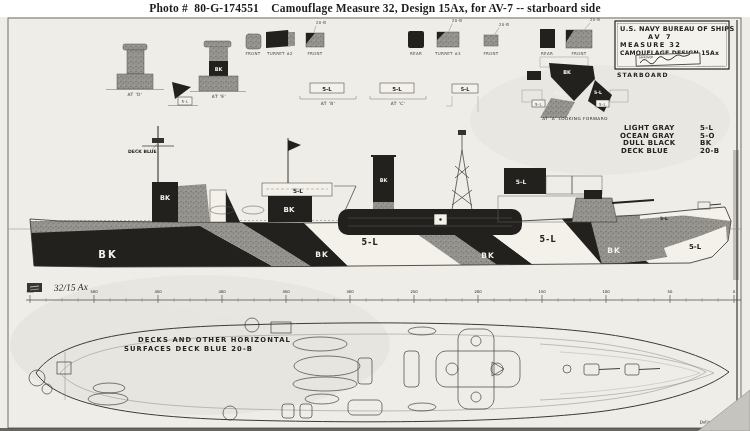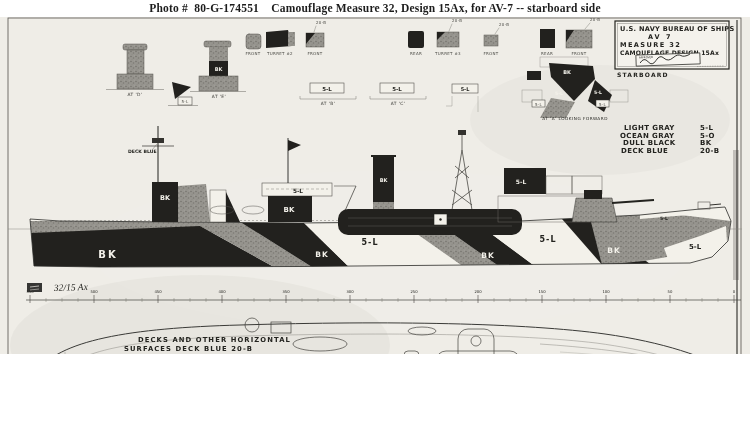--- a/index.html
+++ b/index.html
@@ -1,16 +1,16 @@
 <!DOCTYPE html>
 <html><head>
 <meta charset="utf-8">
 <style>
   html,body{margin:0;padding:0;background:#ffffff;}
-  .stage{position:relative;width:750px;height:354px;overflow:hidden;background:#0f766e;}
+  .stage{position:relative;width:750px;height:431px;overflow:hidden;background:#0f766e;}
   .caption{
     position:absolute;top:0;left:0;width:750px;height:17px;
     font-family:"Liberation Serif",serif;font-size:11.5px;font-weight:bold;color:#1c1c1c;
     text-align:center;line-height:16px;letter-spacing:.2px;background:#ffffff;white-space:pre;
   }
   svg{position:absolute;top:0;left:0;}
   text{font-family:"DejaVu Sans",sans-serif;fill:#23231f;}
   .wt{fill:#f3f1ea;font-weight:bold;}
   .tiny{font-size:4px;fill:#4a4a45;letter-spacing:.3px;}
   .cap{font-size:4.4px;fill:#3c3c38;letter-spacing:.4px;}

